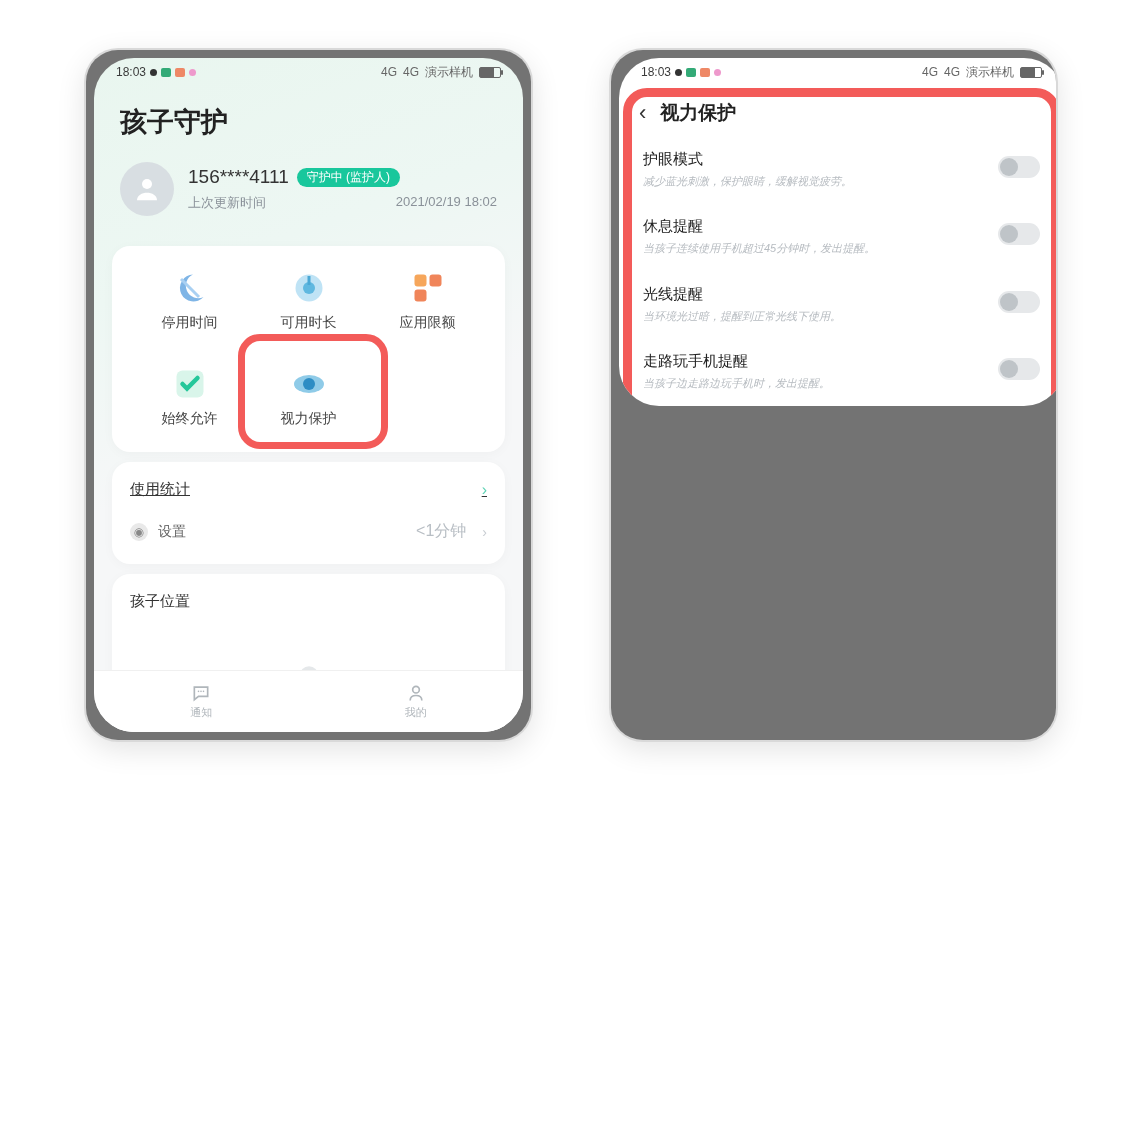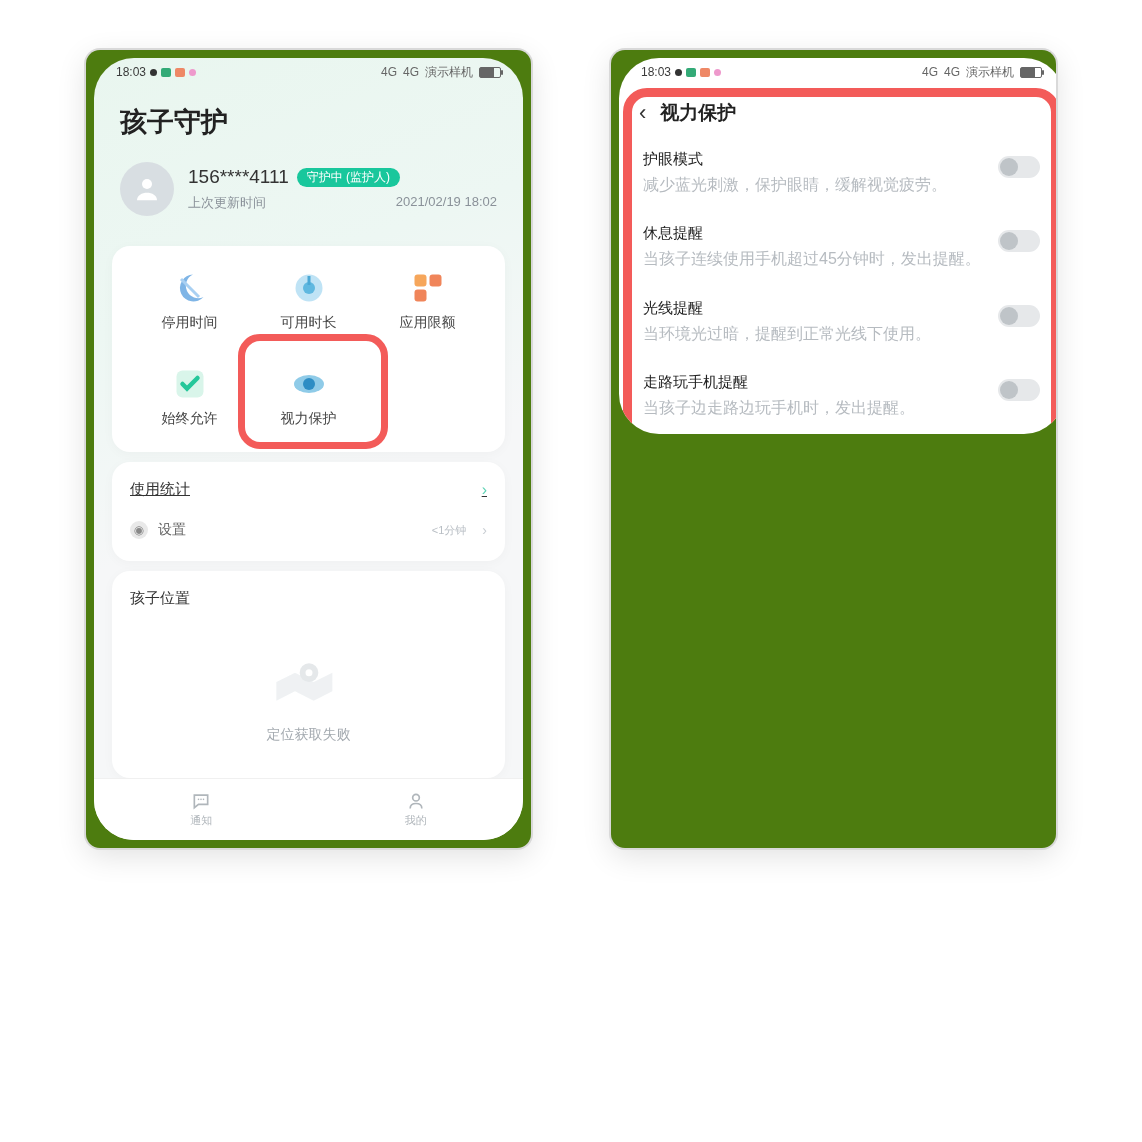--- a/index.html
+++ b/index.html
@@ -6,26 +6,26 @@
   body {
     background: #fff;
     font-family: -apple-system, "PingFang SC", "Microsoft YaHei", sans-serif;
     display: flex;
     justify-content: center;
     gap: 80px;
     padding: 50px 30px;
   }
   .phone {
     width: 445px;
-    height: 798px;
-    border-radius: 14px;
+    height: 690px;
+    border-radius: 32px;
     box-shadow: 0 0 0 2px #d9d9d9, 0 8px 30px rgba(0,0,0,.12);
     overflow: hidden;
     position: relative;
-    background: #4d7c0f;
+    background: #737373;
   }
   .phone-inner {
     position: absolute; inset: 8px;
     border-radius: 40px;
     overflow: hidden;
     background: #f6f7f8;
   }
   .statusbar {
     height: 28px;
     display: flex; align-items: center; justify-content: space-between;
@@ -67,21 +67,21 @@
   .highlight-box {
     position:absolute; border:7px solid #f35b59; border-radius:22px;
   }
   .hl1 { top:88px; left:126px; width:150px; height:115px; }
 
   .stats-head { display:flex; justify-content:space-between; align-items:center; font-size:15px; color:#333; font-weight:500;text-decoration:underline;}
   .stats-head .chev { color:#5fd3b5; font-size:16px;}
   .stats-row { display:flex; align-items:center; gap:10px; margin-top:22px; padding-bottom:4px;}
   .gear-ic { width:18px;height:18px;border-radius:50%;background:#e9e9e9;display:flex;align-items:center;justify-content:center;color:#888;font-size:12px;}
   .stats-label { font-size:14px; color:#666; flex:1; position:relative;}
-  .stats-time { font-size:11px; color:#b8bec4;}
+  .stats-time { font-size:16px; color:#b8bec4;}
   .stats-chev { color:#c8cdd2; font-size:14px; margin-left:6px;}
 
   .loc-title { font-size:15px; color:#333; font-weight:500; margin-bottom:36px;}
   .loc-body { display:flex; flex-direction:column; align-items:center; gap:16px; padding:10px 0 16px;}
   .map-ic { width:70px; height:56px; opacity:.55; }
   .loc-text { font-size:14px; color:#a4aab0;}
 
   .tabbar { position:absolute; bottom:0; left:0; right:0; height:62px; background:#fff; display:flex; border-top:1px solid #f0f0f0;}
   .tab { flex:1; display:flex; flex-direction:column; align-items:center; justify-content:center; gap:2px; font-size:11px; color:#b0b6bb;}
   .tab.active { color:#22cfb0;}
@@ -90,21 +90,21 @@
   
   .p2-bg { background:#fff; }
   .p2-head { display:flex; align-items:center; gap:14px; padding:14px 20px 10px; }
   .back { font-size:22px; color:#333; font-weight:300;}
   .p2-title { font-size:19px; font-weight:600; color:#222;}
   .setting {
     padding:14px 24px; display:flex; align-items:flex-start; justify-content:center; gap:12px;
   }
   .setting .txt { flex:1; }
   .setting .t1 { font-size:15px; color:#222; margin-bottom:5px;}
-  .setting .t2 { font-size:16px; color:#b6bbc0; line-height:1.4;}
+  .setting .t2 { font-size:11px; color:#b6bbc0; line-height:1.4;font-style:italic;}
   .toggle { width:42px; height:22px; border-radius:12px; background:#e6e8ea; position:relative; margin-top:6px; flex-shrink:0;}
   .toggle::after { content:""; position:absolute; width:18px; height:18px; background:#bfc4c8; border-radius:50%; top:2px; left:2px;}
 
   .hl2 { position:absolute; border:9px solid #f35b59; border-radius:24px; top:30px; left:4px; right:4px; height:416px; }
 
 </style>
 </head>
 <body>
 
 <div class="phone">

